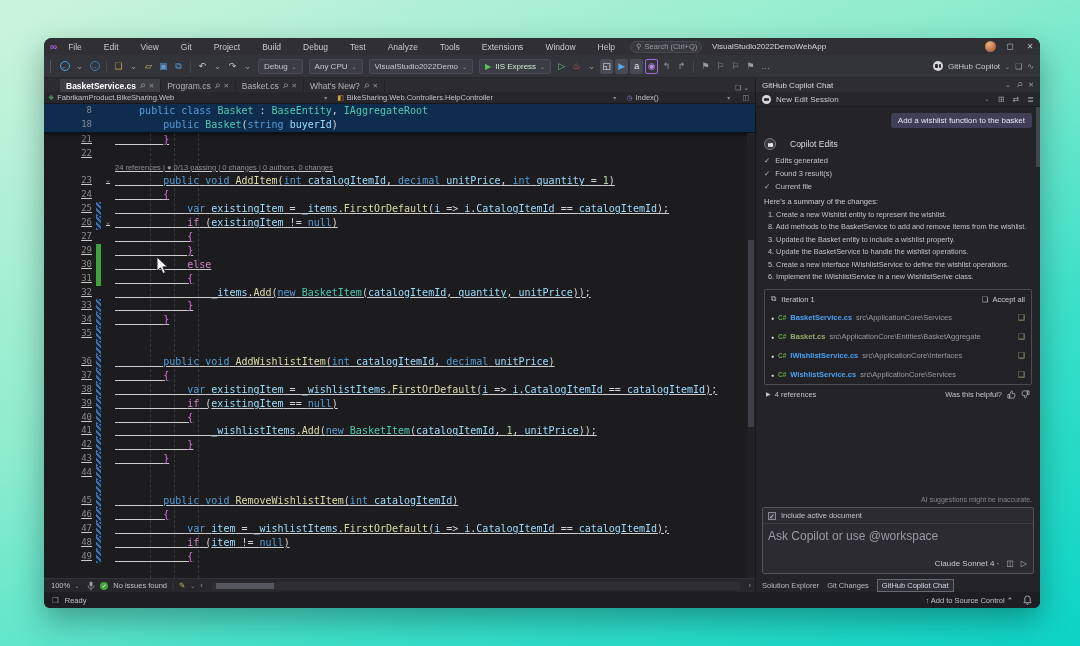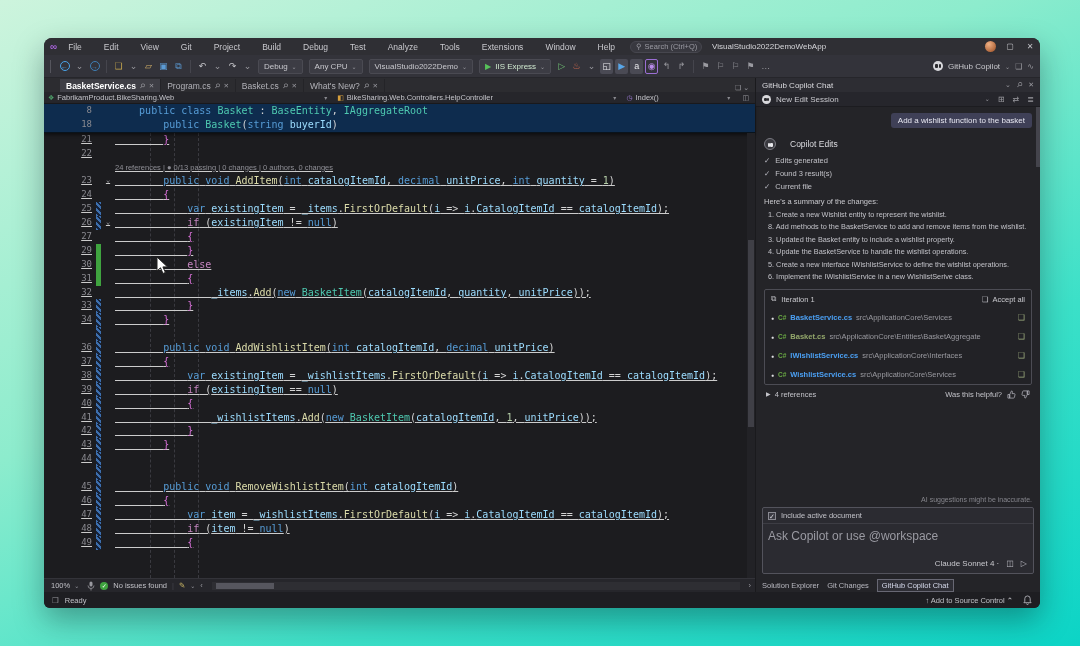--- a/index.html
+++ b/index.html
@@ -327,20 +327,21 @@
             <div class="crow"><span class="ln">24</span><span class="gbar"></span><span class="gfold"></span><span class="ctext"><span class="tok-p">        </span><span class="tok-b">{</span></span></div>
             <div class="crow"><span class="ln">25</span><span class="gbar h"></span><span class="gfold"></span><span class="ctext"><span class="tok-p">            </span><span class="tok-k">var</span><span class="tok-p"> </span><span class="tok-v">existingItem</span><span class="tok-p"> = </span><span class="tok-v">_items</span><span class="tok-p">.</span><span class="tok-m">FirstOrDefault</span><span class="tok-p">(</span><span class="tok-v">i</span><span class="tok-p"> =&gt; </span><span class="tok-v">i</span><span class="tok-p">.</span><span class="tok-v">CatalogItemId</span><span class="tok-p"> == </span><span class="tok-v">catalogItemId</span><span class="tok-p">);</span></span></div>
             <div class="crow"><span class="ln">26</span><span class="gbar h"></span><span class="gfold">⌄</span><span class="ctext"><span class="tok-p">            </span><span class="tok-c">if</span><span class="tok-p"> (</span><span class="tok-v">existingItem</span><span class="tok-p"> != </span><span class="tok-k">null</span><span class="tok-p">)</span></span></div>
             <div class="crow"><span class="ln">27</span><span class="gbar"></span><span class="gfold"></span><span class="ctext"><span class="tok-p">            </span><span class="tok-b">{</span></span></div>
             <div class="crow"><span class="ln">29</span><span class="gbar g"></span><span class="gfold"></span><span class="ctext"><span class="tok-p">            </span><span class="tok-b">}</span></span></div>
             <div class="crow"><span class="ln">30</span><span class="gbar g"></span><span class="gfold"></span><span class="ctext"><span class="tok-p">            </span><span class="tok-c">else</span></span></div>
             <div class="crow"><span class="ln">31</span><span class="gbar g"></span><span class="gfold"></span><span class="ctext"><span class="tok-p">            </span><span class="tok-b">{</span></span></div>
             <div class="crow"><span class="ln">32</span><span class="gbar"></span><span class="gfold"></span><span class="ctext"><span class="tok-p">                </span><span class="tok-v">_items</span><span class="tok-p">.</span><span class="tok-m">Add</span><span class="tok-p">(</span><span class="tok-k">new</span><span class="tok-p"> </span><span class="tok-t">BasketItem</span><span class="tok-p">(</span><span class="tok-v">catalogItemId</span><span class="tok-p">, </span><span class="tok-v">quantity</span><span class="tok-p">, </span><span class="tok-v">unitPrice</span><span class="tok-p">));</span></span></div>
             <div class="crow"><span class="ln">33</span><span class="gbar h"></span><span class="gfold"></span><span class="ctext"><span class="tok-p">            </span><span class="tok-b">}</span></span></div>
             <div class="crow"><span class="ln">34</span><span class="gbar h"></span><span class="gfold"></span><span class="ctext"><span class="tok-p">        </span><span class="tok-b">}</span></span></div>
+            <div class="crow"><span class="ln">35</span><span class="gbar h"></span><span class="gfold"></span><span class="ctext"></span></div>
             <div class="crow"><span class="ln"></span><span class="gbar h"></span><span class="gfold"></span><span class="ctext lens"></span></div>
             <div class="crow"><span class="ln">36</span><span class="gbar h"></span><span class="gfold"></span><span class="ctext"><span class="tok-p">        </span><span class="tok-k">public</span><span class="tok-p"> </span><span class="tok-k">void</span><span class="tok-p"> </span><span class="tok-m">AddWishlistItem</span><span class="tok-p">(</span><span class="tok-k">int</span><span class="tok-p"> </span><span class="tok-v">catalogItemId</span><span class="tok-p">, </span><span class="tok-k">decimal</span><span class="tok-p"> </span><span class="tok-v">unitPrice</span><span class="tok-p">)</span></span></div>
             <div class="crow"><span class="ln">37</span><span class="gbar h"></span><span class="gfold"></span><span class="ctext"><span class="tok-p">        </span><span class="tok-b">{</span></span></div>
             <div class="crow"><span class="ln">38</span><span class="gbar h"></span><span class="gfold"></span><span class="ctext"><span class="tok-p">            </span><span class="tok-k">var</span><span class="tok-p"> </span><span class="tok-v">existingItem</span><span class="tok-p"> = </span><span class="tok-v">_wishlistItems</span><span class="tok-p">.</span><span class="tok-m">FirstOrDefault</span><span class="tok-p">(</span><span class="tok-v">i</span><span class="tok-p"> =&gt; </span><span class="tok-v">i</span><span class="tok-p">.</span><span class="tok-v">CatalogItemId</span><span class="tok-p"> == </span><span class="tok-v">catalogItemId</span><span class="tok-p">);</span></span></div>
             <div class="crow"><span class="ln">39</span><span class="gbar h"></span><span class="gfold"></span><span class="ctext"><span class="tok-p">            </span><span class="tok-c">if</span><span class="tok-p"> (</span><span class="tok-v">existingItem</span><span class="tok-p"> == </span><span class="tok-k">null</span><span class="tok-p">)</span></span></div>
             <div class="crow"><span class="ln">40</span><span class="gbar h"></span><span class="gfold"></span><span class="ctext"><span class="tok-p">            </span><span class="tok-b">{</span></span></div>
             <div class="crow"><span class="ln">41</span><span class="gbar h"></span><span class="gfold"></span><span class="ctext"><span class="tok-p">                </span><span class="tok-v">_wishlistItems</span><span class="tok-p">.</span><span class="tok-m">Add</span><span class="tok-p">(</span><span class="tok-k">new</span><span class="tok-p"> </span><span class="tok-t">BasketItem</span><span class="tok-p">(</span><span class="tok-v">catalogItemId</span><span class="tok-p">, </span><span class="tok-nu">1</span><span class="tok-p">, </span><span class="tok-v">unitPrice</span><span class="tok-p">));</span></span></div>
             <div class="crow"><span class="ln">42</span><span class="gbar h"></span><span class="gfold"></span><span class="ctext"><span class="tok-p">            </span><span class="tok-b">}</span></span></div>
             <div class="crow"><span class="ln">43</span><span class="gbar h"></span><span class="gfold"></span><span class="ctext"><span class="tok-p">        </span><span class="tok-b">}</span></span></div>
             <div class="crow"><span class="ln">44</span><span class="gbar h"></span><span class="gfold"></span><span class="ctext"></span></div>

